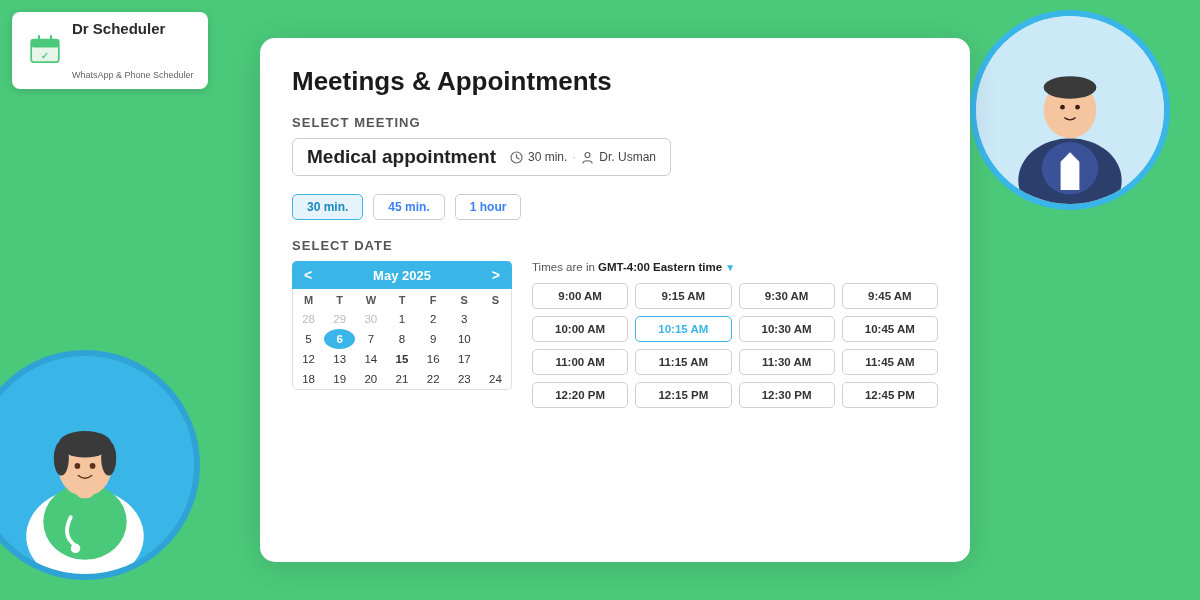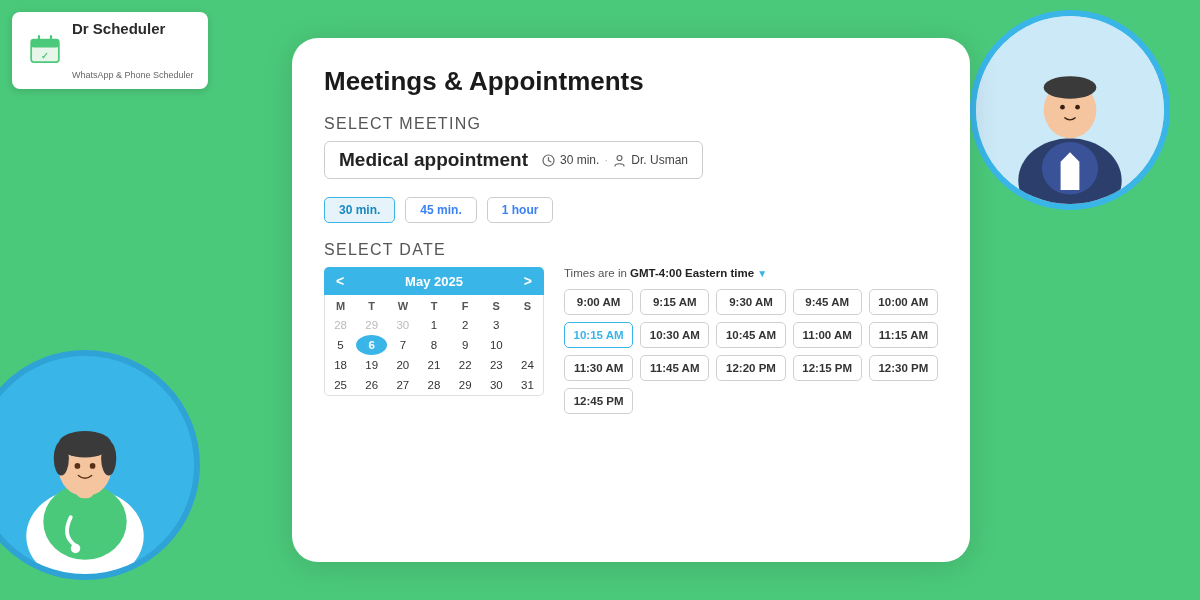--- a/index.html
+++ b/index.html
@@ -84,38 +84,37 @@
     }
 
     
     .main-card {
       position: absolute;
       top: 38px;
       left: 260px;
       right: 230px;
       bottom: 38px;
       background: white;
-      border-radius: 26px;
+      border-radius: 15px;
       box-shadow: 0 4px 30px rgba(0,0,0,0.13);
       padding: 28px 32px 24px 32px;
       z-index: 6;
       overflow: hidden;
-      margin-left: 32px;
     }
 
     .page-title {
       font-size: 26px;
       font-weight: 800;
       color: #1a1a1a;
       margin-bottom: 18px;
     }
 
     .section-label {
-      font-size: 16px;
-      font-weight: 400;
+      font-size: 13px;
+      font-weight: 700;
       color: #555;
       letter-spacing: 0.08em;
       margin-bottom: 8px;
     }
 
     
     .meeting-selector {
       display: flex;
       align-items: center;
       border: 1.5px solid #ccc;
@@ -243,21 +242,21 @@
     .timezone-row strong {
       color: #222;
       text-align: center;
     }
     .timezone-row .tz-arrow {
       color: #3ab5e8;
       font-size: 10px;
     }
     .time-grid {
       display: grid;
-      grid-template-columns: repeat(5, 1fr);
+      grid-template-columns: repeat(4, 1fr);
       gap: 7px;
     }
     .time-slot {
       border: 1.5px solid #d0d0d0;
       border-radius: 5px;
       padding: 6px 4px;
       text-align: center;
       font-size: 11.5px;
       font-weight: 600;
       color: #333;
@@ -404,36 +403,36 @@
               <tr>
                 <td>5</td>
                 <td class="today">6</td>
                 <td>7</td>
                 <td>8</td>
                 <td>9</td>
                 <td>10</td>
                 <td></td>
               </tr>
               <tr>
+                <td>12</td>
+                <td>13</td>
+                <td>14</td>
+                <td class="bold-date">15</td>
+                <td>16</td>
+                <td>17</td>
+                <td></td>
+              </tr>
+              <tr>
                 <td>18</td>
                 <td>19</td>
                 <td>20</td>
                 <td>21</td>
                 <td>22</td>
                 <td>23</td>
                 <td>24</td>
-              </tr>
-              <tr>
-                <td>25</td>
-                <td>26</td>
-                <td>27</td>
-                <td>28</td>
-                <td>29</td>
-                <td>30</td>
-                <td>31</td>
               </tr>
             </tbody>
           </table>
       </div>
     </div>
 
     <div class="times-wrap">
       <div class="timezone-row">
         <span>Times are in</span>
         <strong>GMT-4:00 Eastern time</strong>

